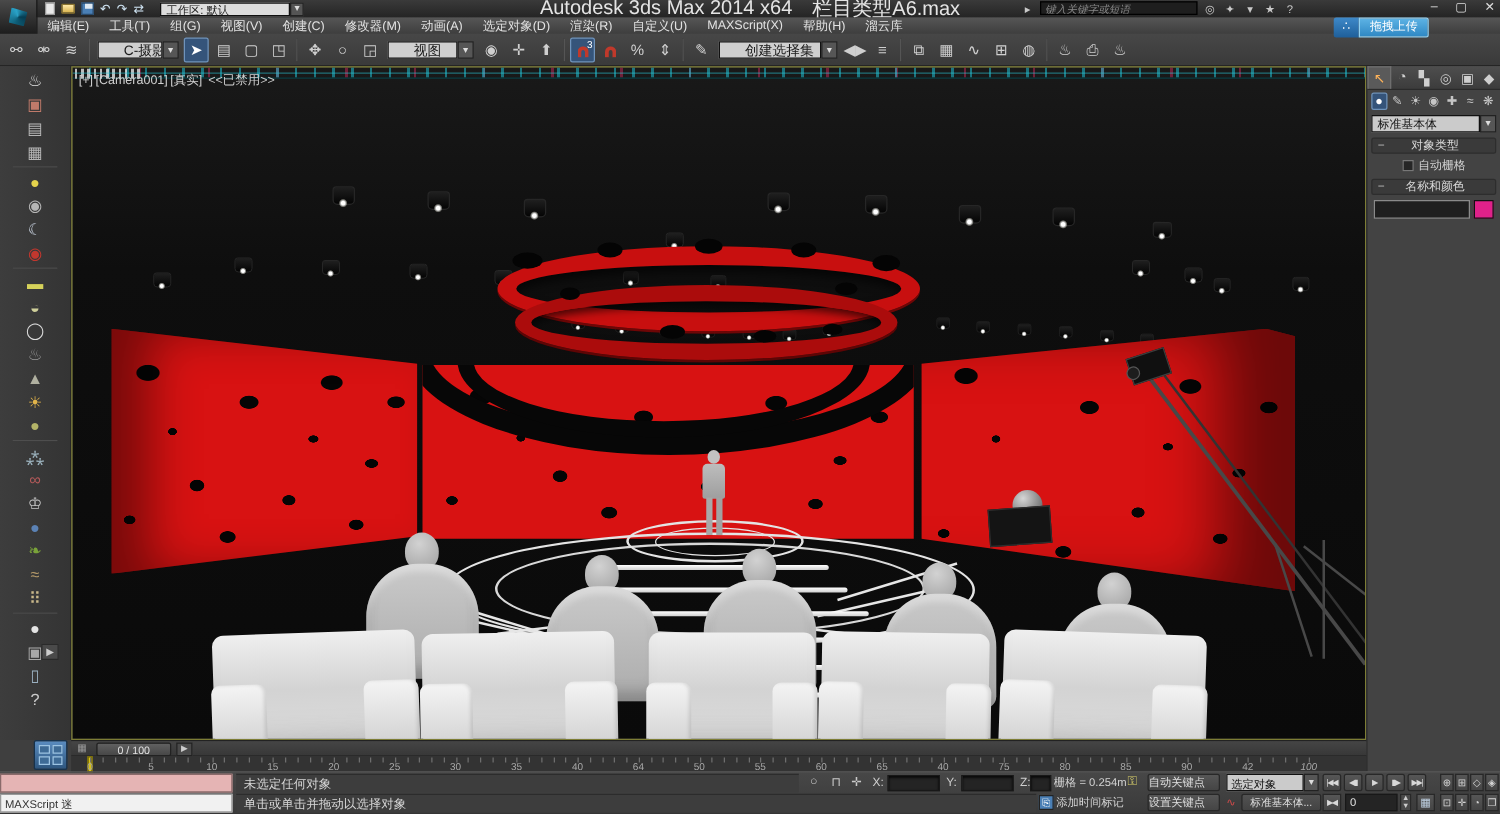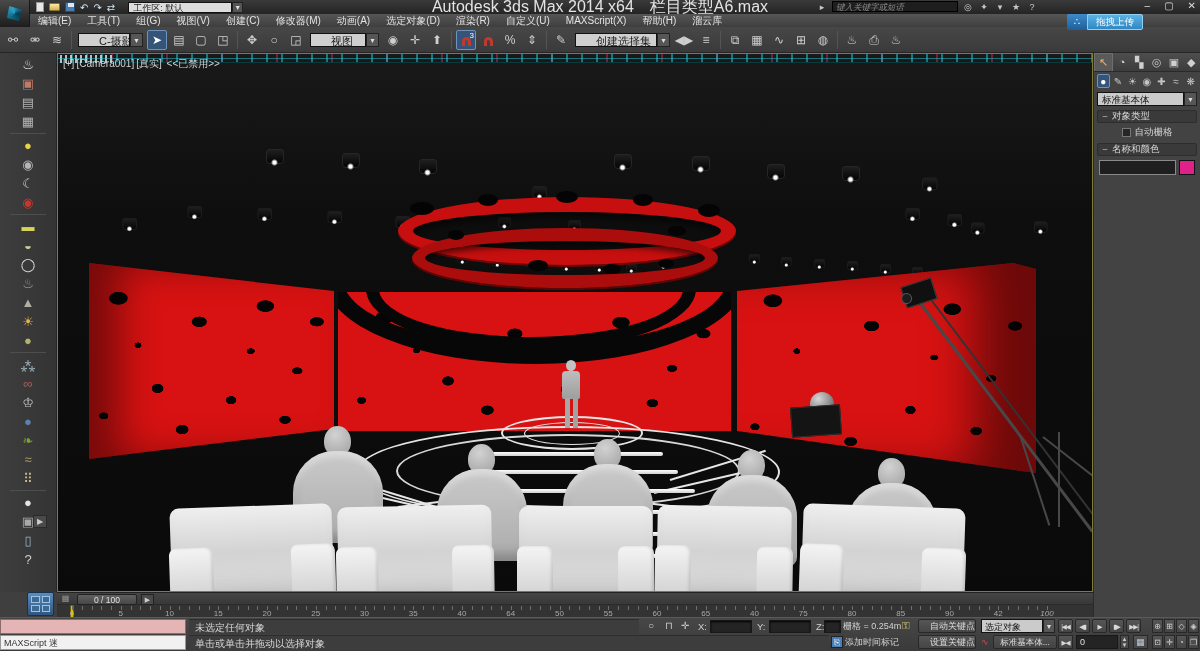--- a/index.html
+++ b/index.html
@@ -113,21 +113,21 @@
 .ptab{flex:1;display:flex;align-items:center;justify-content:center;font-size:11px;color:#cfcfcf;cursor:default}
 .ptab.active{background:#5a5a5a;border:1px solid #6e6e6e;border-bottom:none;color:#ffb45a}
 #panel-cats{display:flex;height:18px;align-items:center;justify-content:space-around;padding:0 2px}
 .pcat{width:13px;height:14px;display:flex;align-items:center;justify-content:center;font-size:10px;color:#c5c5c5;cursor:default}
 .pcat.active{background:#35547a;border:1px solid #6f93bb;border-radius:2px;color:#fff}
 #panel-dd{display:flex;margin:2px 3px}
 #panel-dd .dd-field{flex:1;height:14px;background:#cbcbcb;color:#111;font-size:9.5px;line-height:14px;padding:0 4px;border:1px solid #111;white-space:nowrap;overflow:hidden}
 #panel-dd .dd-arr{width:13px;height:14px;background:#565656;border:1px solid #222;color:#ddd;font-size:7px;line-height:13px;text-align:center}
 .rollout{margin:4px 3px 0 3px;background:#3a3a3a;border:1px solid #2d2d2d;border-radius:2px;height:13px;display:flex;align-items:center;color:#d9d9d9;font-size:9.5px}
 .rollout .minus{width:14px;text-align:center;color:#bbb}
-.rollout .rtitle{flex:1;padding-right:12px;white-space:nowrap;overflow:hidden}
+.rollout .rtitle{flex:1;text-align:center;padding-right:12px;white-space:nowrap;overflow:hidden}
 #autogrid-row{display:flex;align-items:center;justify-content:center;gap:4px;height:14px;margin-top:2px;color:#d2d2d2;font-size:9.5px}
 #autogrid-cb{width:9px;height:9px;background:#262626;border:1px solid #777}
 #obj-buttons{display:grid;grid-template-columns:1fr 1fr;gap:3px;margin:3px 4px}
 .obj-btn{height:14px;background:linear-gradient(#5c5c5c,#484848);border:1px solid #2a2a2a;border-radius:3px;color:#dcdcdc;font-size:9.5px;line-height:13px;text-align:center;white-space:nowrap;overflow:hidden;cursor:default}
 #name-row{display:flex;align-items:center;gap:3px;margin:4px 5px}
 #name-field{flex:1;height:15px;background:#1f1f1f;border:1px solid #8a8a8a}
 #color-swatch{width:16px;height:15px;background:#e0218a;border:1px solid #111}
 
 #timeline{position:absolute;left:57px;top:592px;width:1036px;height:25px;background:#3a3a3a;border-top:1px solid #222}
 #slider-row{position:absolute;left:0;top:0;width:100%;height:12px;background:linear-gradient(#454545,#383838);border-bottom:1px solid #2a2a2a}
@@ -144,21 +144,21 @@
 #listener-r2{position:absolute;left:0;top:17px;width:186px;height:15px;background:#f1f1f1;border:1px solid #999;color:#333;font-size:9px;line-height:14px;padding:0 3px;white-space:nowrap;overflow:hidden}
 .prompt{position:absolute;background:#3d3d3d;border-top:1px solid #2c2c2c;color:#d8d8d8;font-size:10px;line-height:15px;padding:0 6px;white-space:nowrap;overflow:hidden}
 #prompt1{left:189px;top:1px;width:450px;height:15px}
 #prompt2{left:189px;top:17px;width:640px;height:15px}
 .sicon{position:absolute;color:#c9c9c9;font-size:10px}
 .coord-label{position:absolute;top:3px;color:#cfcfcf;font-size:9.5px}
 .coord-field{position:absolute;top:2px;width:42px;height:13px;background:#242424;border:1px solid #181818;box-shadow:inset 0 1px 2px #000}
 #grid-box{position:absolute;left:843px;top:2px;width:70px;height:13px;color:#d2d2d2;font-size:9px;line-height:13px;white-space:nowrap;overflow:hidden}
 #addtag-btn{position:absolute;left:845px;top:18px;width:68px;height:13px;color:#d2d2d2;font-size:9px;line-height:13px;white-space:nowrap;overflow:hidden}
 #tag-icon{position:absolute;left:831px;top:18px;width:12px;height:12px;background:#4a7fb5;border:1px solid #222;color:#fff;font-size:8px;text-align:center;line-height:11px}
-.skey-btn{position:absolute;left:918px;width:58px;height:14px;background:linear-gradient(#565656,#454545);border:1px solid #282828;border-radius:2px;color:#dedede;font-size:9px;line-height:13px;text-align:right;white-space:nowrap;overflow:hidden}
+.skey-btn{position:absolute;left:918px;width:58px;height:14px;background:linear-gradient(#565656,#454545);border:1px solid #282828;border-radius:2px;color:#dedede;font-size:9px;line-height:13px;text-align:left;white-space:nowrap;overflow:hidden}
 #selset-dd{position:absolute;left:981px;top:1px;display:flex}
 #selset-field{width:62px;height:14px;background:#cbcbcb;color:#111;font-size:9px;line-height:14px;padding:0 3px;border:1px solid #111;white-space:nowrap;overflow:hidden}
 #selset-arr{width:12px;height:14px;background:#565656;border:1px solid #222;color:#ddd;font-size:7px;line-height:13px;text-align:center}
 #keyfilter-btn{position:absolute;left:993px;top:17px;width:64px;height:14px;background:linear-gradient(#525252,#434343);border:1px solid #282828;border-radius:2px;color:#dedede;font-size:8.5px;line-height:13px;text-align:center;white-space:nowrap;overflow:hidden}
 #keyfilter-icon{position:absolute;left:981px;top:19px;color:#d04a4a;font-size:9px}
 .pb-btn{position:absolute;top:1px;width:15px;height:14px;background:linear-gradient(#565656,#454545);border:1px solid #282828;border-radius:2px;color:#d8d8d8;font-size:6.5px;line-height:13px;text-align:center;letter-spacing:-1px}
 #frame-field{position:absolute;left:1076px;top:17px;width:42px;height:14px;background:#242424;border:1px solid #181818;color:#e0e0e0;font-size:9px;line-height:13px;padding:0 3px}
 #frame-spin{position:absolute;left:1120px;top:17px;width:9px;height:14px;background:#4a4a4a;border:1px solid #282828;color:#ccc;font-size:6px;line-height:6px;text-align:center}
 #timecfg-btn{position:absolute;left:1133px;top:17px;width:15px;height:14px;background:linear-gradient(#565656,#454545);border:1px solid #282828;color:#bcd;font-size:9px;line-height:13px;text-align:center}
 #goto-end2{position:absolute;left:1058px;top:17px;width:15px;height:14px;background:linear-gradient(#565656,#454545);border:1px solid #282828;color:#d8d8d8;font-size:6.5px;line-height:13px;text-align:center;letter-spacing:-1px}

